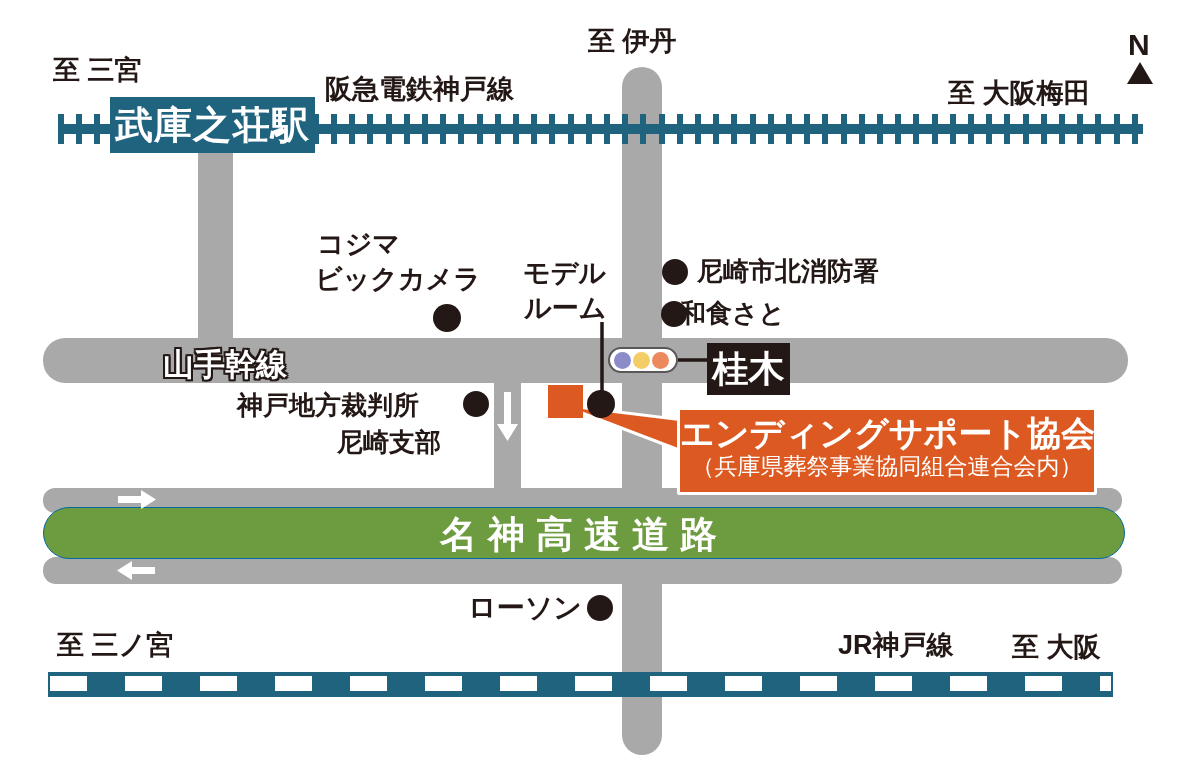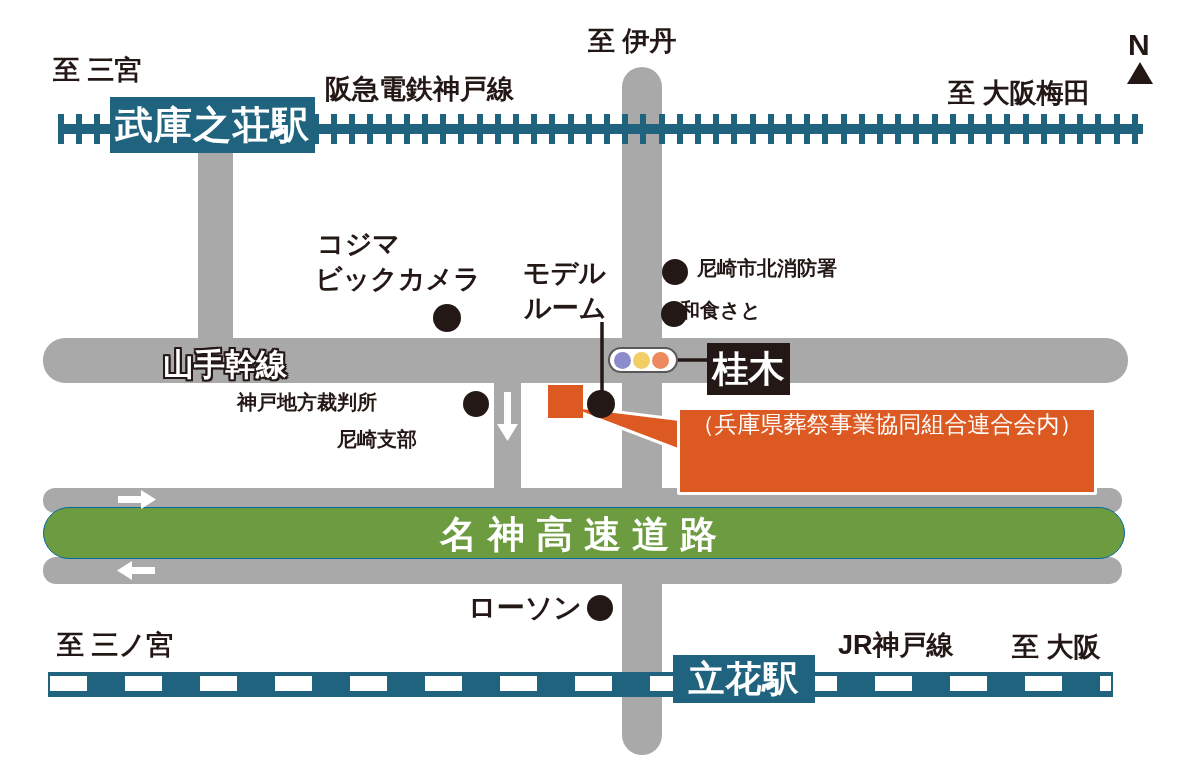--- a/index.html
+++ b/index.html
@@ -16,21 +16,21 @@
   .hankyu-bar{position:absolute;left:58px;top:124px;width:1085px;height:10px;background:#20637f;}
   
   .jr-band{position:absolute;left:48px;top:672px;width:1065px;height:25px;background:#20637f;}
   .jr-dashes{position:absolute;left:2px;top:4px;right:2px;height:15px;
     background:repeating-linear-gradient(90deg,#ffffff 0 37px,transparent 37px 75px);}
   
   .station-box{position:absolute;background:#20637f;color:#fff;font-weight:700;
     text-align:center;letter-spacing:1px;}
   
   .lbl{position:absolute;font-weight:700;font-size:27px;line-height:1.15;white-space:nowrap;color:#231815;}
-  .lbl-sm{font-size:20px;}
+  .lbl-sm{font-size:26px;}
   .dot{position:absolute;background:#231815;border-radius:50%;}
   
   .outline-lbl{position:absolute;font-weight:700;font-size:31px;color:#ffffff;white-space:nowrap;
     text-shadow:-2px -2px 0 #231815,2px -2px 0 #231815,-2px 2px 0 #231815,2px 2px 0 #231815,
                 -2px 0 0 #231815,2px 0 0 #231815,0 -2px 0 #231815,0 2px 0 #231815;}
   
   .expressway{position:absolute;left:43px;top:507px;width:1082px;height:52px;border-radius:26px;
     background:#6d9b40;border:1px solid #0369a1;box-sizing:border-box;}
   .expressway-label{position:absolute;left:0;right:0;top:2px;text-align:center;color:#fff;
     font-weight:700;font-size:37px;letter-spacing:11px;white-space:nowrap;}
@@ -90,32 +90,32 @@
       <polygon points="141,490 141,509 156,499.5" fill="#ffffff"></polygon>
     </g>
     <g>
       <rect x="130" y="567" width="25" height="7" fill="#ffffff"></rect>
       <polygon points="132,561 132,580 117,570.5" fill="#ffffff"></polygon>
     </g>
   </svg>
 
   <div class="orange-square"></div>
   <div class="dest-box">
+    <div class="dest-title">エンディングサポート協会</div>
     <div class="dest-sub">（兵庫県葬祭事業協同組合連合会内）</div>
   </div>
 
   <div class="signal">
     <div class="bulb bulb-blue"></div>
     <div class="bulb bulb-yellow"></div>
     <div class="bulb bulb-orange"></div>
   </div>
   <div class="black-box">桂木</div>
 
   <div class="station-box" style="left:110px;top:97px;width:205px;height:56px;font-size:38px;line-height:56px;">武庫之荘駅</div>
-  <div class="station-box" style="left:673px;top:655px;width:142px;height:48px;font-size:36px;line-height:48px;">立花駅</div>
 
   <div class="lbl" style="left:53px;top:55px;">至 三宮</div>
   <div class="lbl" style="left:325px;top:74px;">阪急電鉄神戸線</div>
   <div class="lbl" style="left:588px;top:26px;">至 伊丹</div>
   <div class="lbl" style="left:948px;top:78px;">至 大阪梅田</div>
   <div class="lbl" style="left:1128px;top:28px;font-size:30px;font-weight:700;">N</div>
   <div class="lbl" style="left:57px;top:630px;">至 三ノ宮</div>
   <div class="lbl" style="left:838px;top:630px;">JR神戸線</div>
   <div class="lbl" style="left:1012px;top:632px;">至 大阪</div>
 

